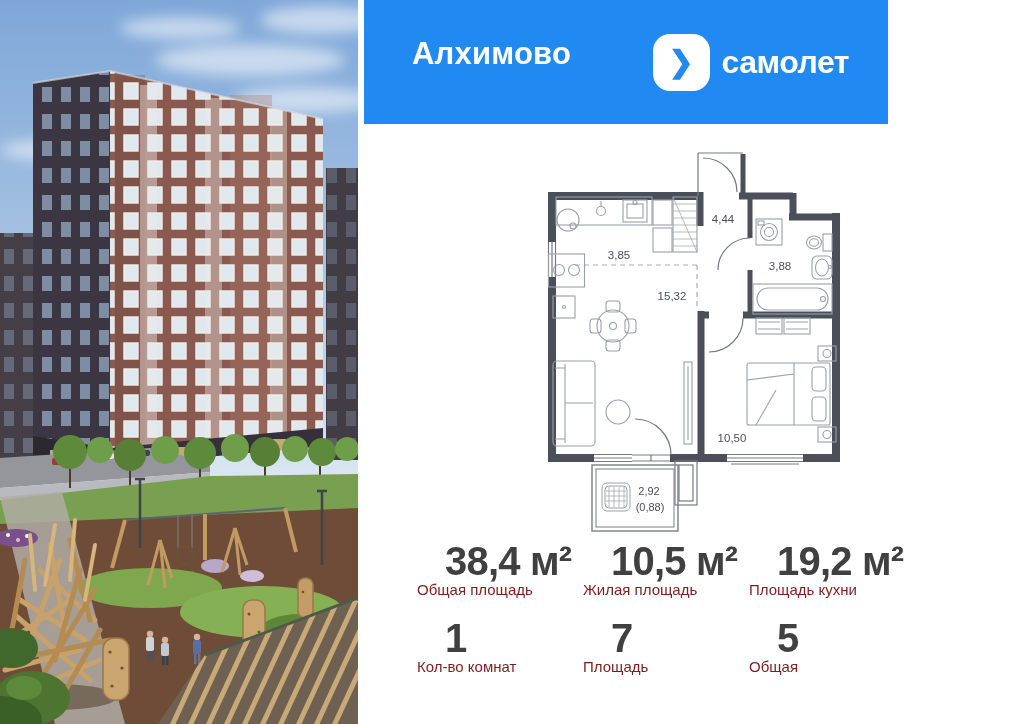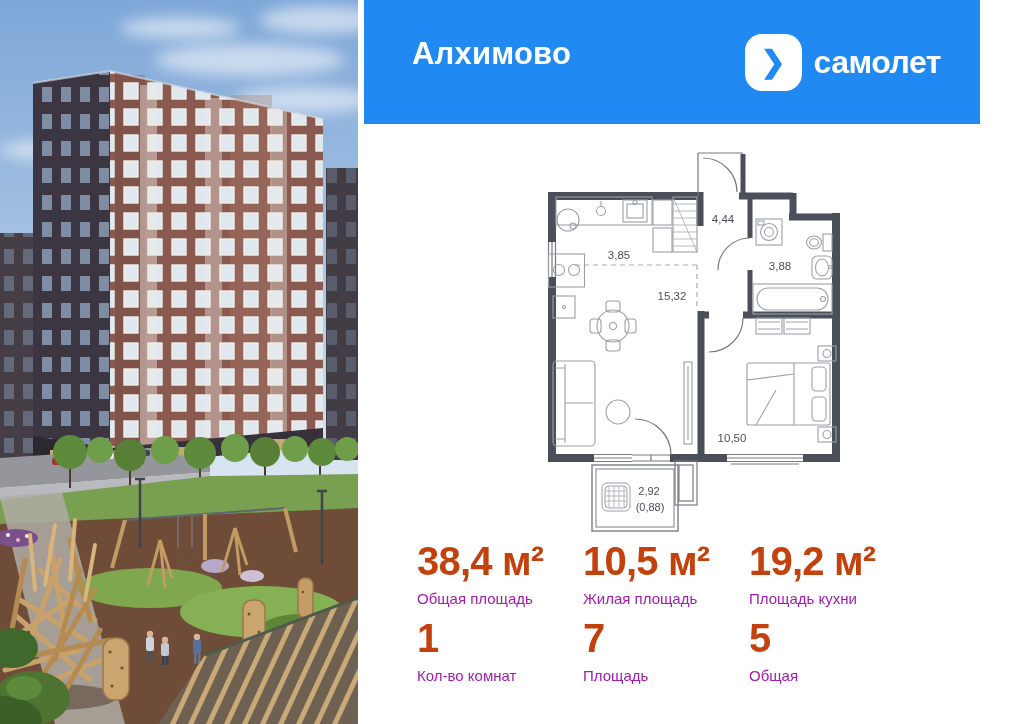--- a/index.html
+++ b/index.html
@@ -4,39 +4,39 @@
 <style>
   html,body { margin:0; padding:0; background:#ffffff; }
   body { font-family:"Liberation Sans", sans-serif; }
   .card { position:relative; width:1024px; height:724px; background:#ffffff; overflow:hidden; }
 
   
   .photo { position:absolute; left:0; top:0; width:358px; height:724px; }
   .photo svg { display:block; }
 
   
-  .header { position:absolute; left:364px; top:0; width:616px; height:124px; background:#2189f2; }
+  .header { position:absolute; left:364px; top:0; width:524px; height:124px; background:#2189f2; }
   .project-title { position:absolute; left:48px; top:36px; color:#ffffff; font-size:31px; font-weight:bold; letter-spacing:0.2px; }
   .logo { position:absolute; right:39px; top:34px; display:flex; align-items:center; gap:12px; }
   .logo-badge { width:57px; height:57px; background:#ffffff; border-radius:17px; display:flex; align-items:center; justify-content:center; }
   .logo-chevron { color:#2189f2; font-size:30px; font-weight:bold; line-height:1; transform:translateY(-1px); }
   .logo-word { color:#ffffff; font-size:32px; font-weight:bold; letter-spacing:-0.5px; }
 
   
   .plan { position:absolute; left:546px; top:150px; width:300px; height:385px; }
   .plan text { font-family:"Liberation Sans", sans-serif; font-size:11.5px; fill:#4b4f59; }
   .plan .bal-label { font-size:11px; }
 
   
   .stats { position:absolute; left:417px; top:541px; width:560px; }
   .stats-row { position:absolute; left:0; display:grid; grid-template-columns:166px 166px 166px; }
   .row1 { top:0; }
   .row2 { top:77px; }
-  .stat-value { color:#c2410c; font-size:40px; font-weight:bold; letter-spacing:-0.8px; line-height:1; }
-  .stat-label { margin-top:9px; color:#a21caf; font-size:15px; line-height:1.2; }
+  .stat-value { color:#404040; font-size:40px; font-weight:bold; letter-spacing:-0.8px; line-height:1;margin-left:28px; }
+  .stat-label { color:#7f1d1d; font-size:15px; line-height:1.2; }
 </style>
 </head>
 <body>
 
 <div class="card">
 
   <div class="photo">
     <svg width="358" height="724" viewBox="0 0 358 724" xmlns="http://www.w3.org/2000/svg">
       <defs>
         <linearGradient id="sky" x1="0" y1="0" x2="0" y2="1">

